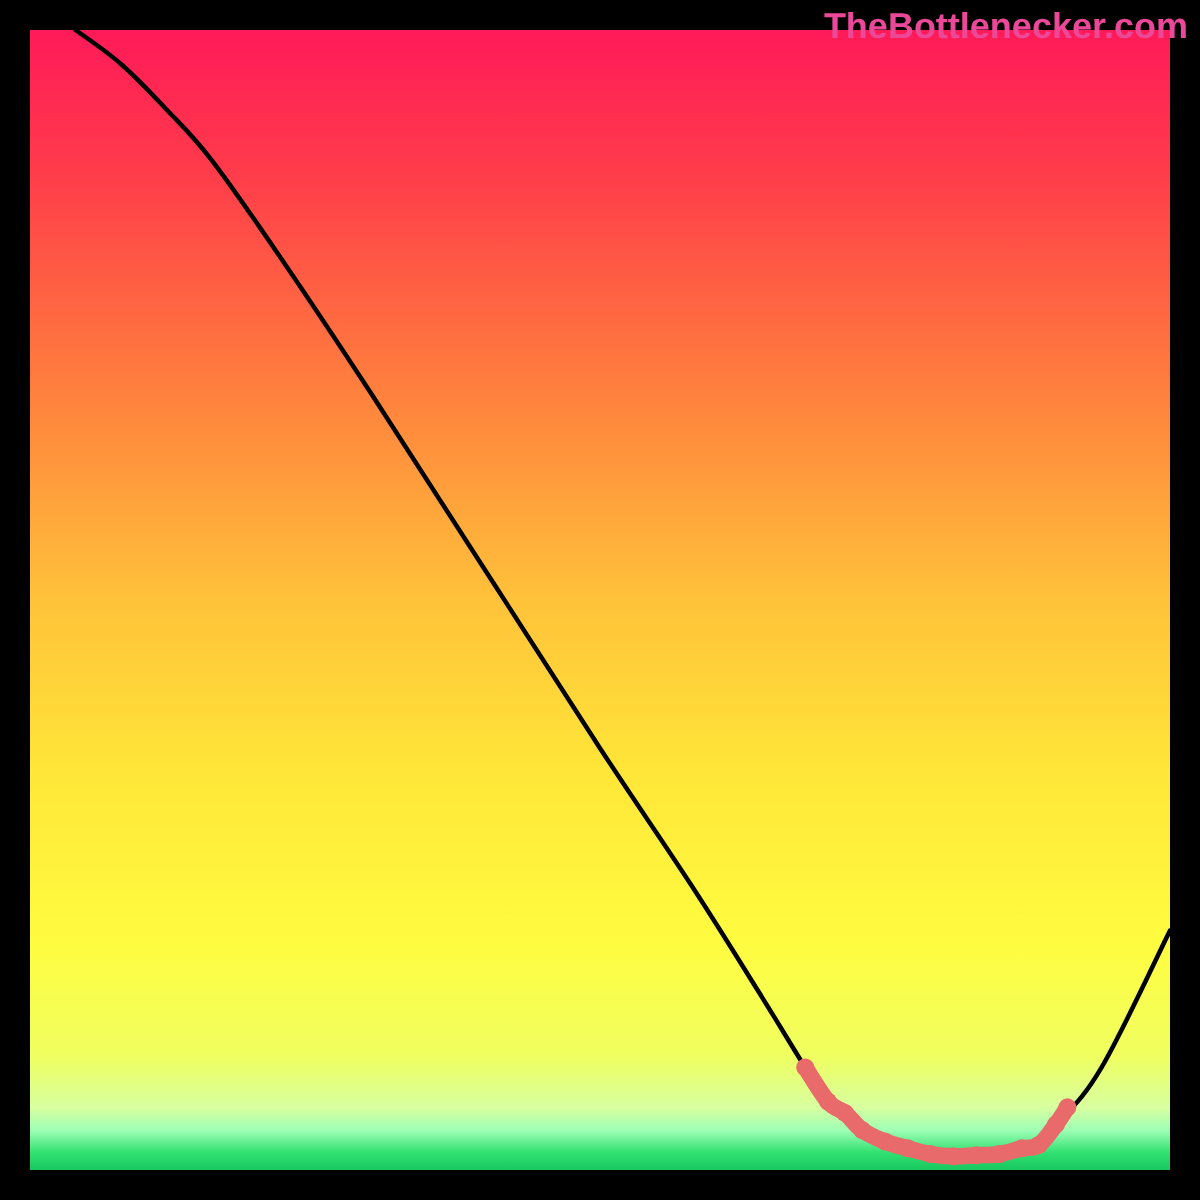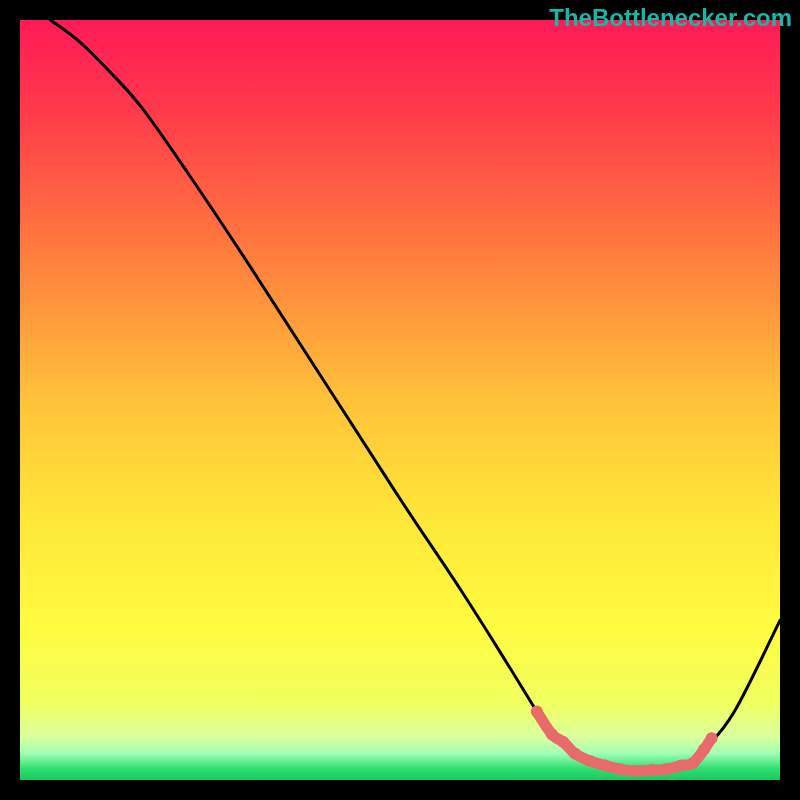--- a/index.html
+++ b/index.html
@@ -13,21 +13,21 @@
   .container {
     position: relative;
     width: 800px;
     height: 800px;
     background: #000;
   }
   .watermark {
     position: absolute;
     top: 4px;
     right: 8px;
-    color: #14b8a6;
+    color: #ec4899;
     font-family: Arial, Helvetica, sans-serif;
     font-size: 24px;
     font-weight: bold;
     z-index: 10;
   }
   .plot-area {
     position: absolute;
     left: 20px;
     top: 20px;
     width: 760px;

